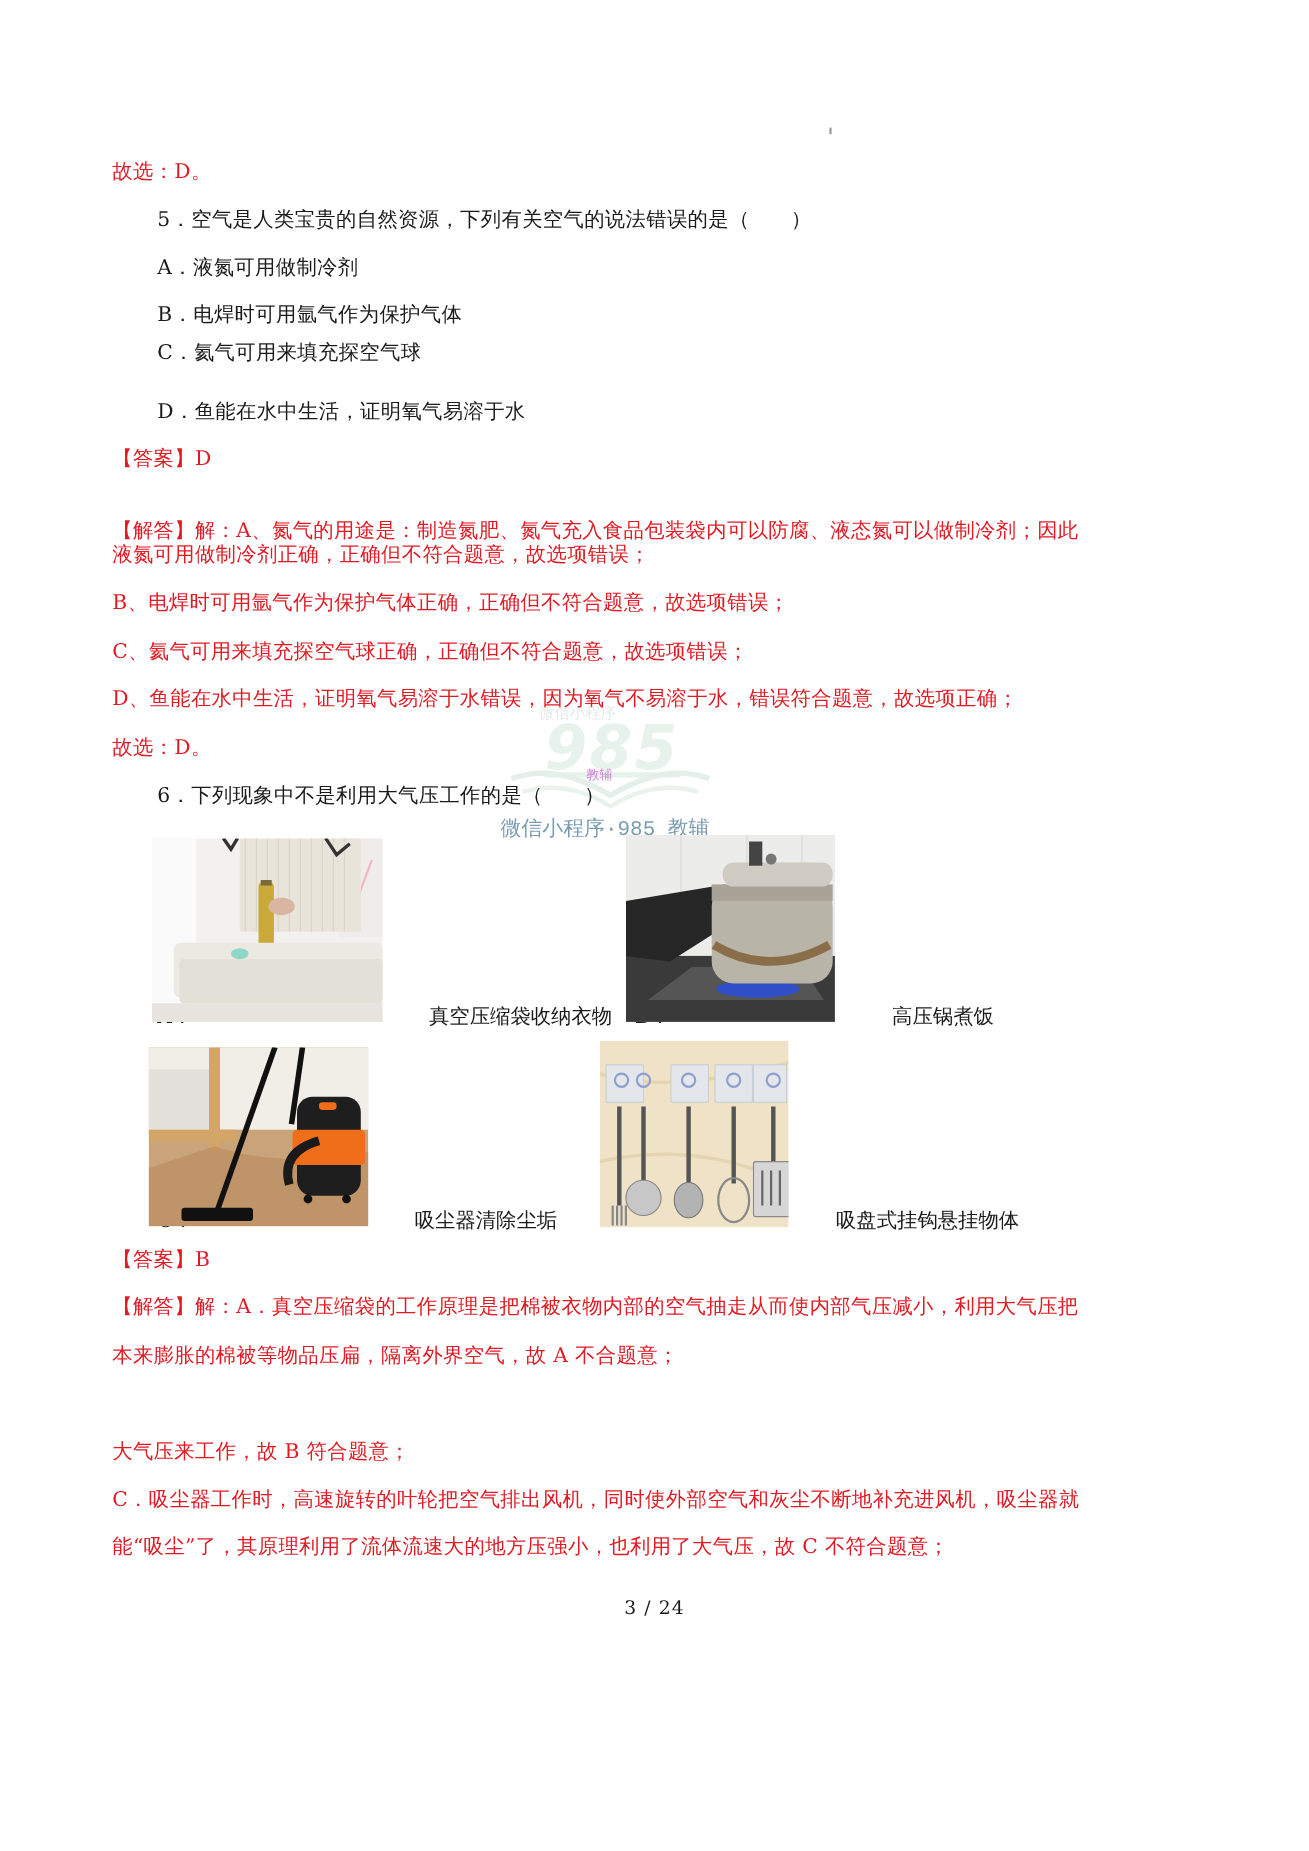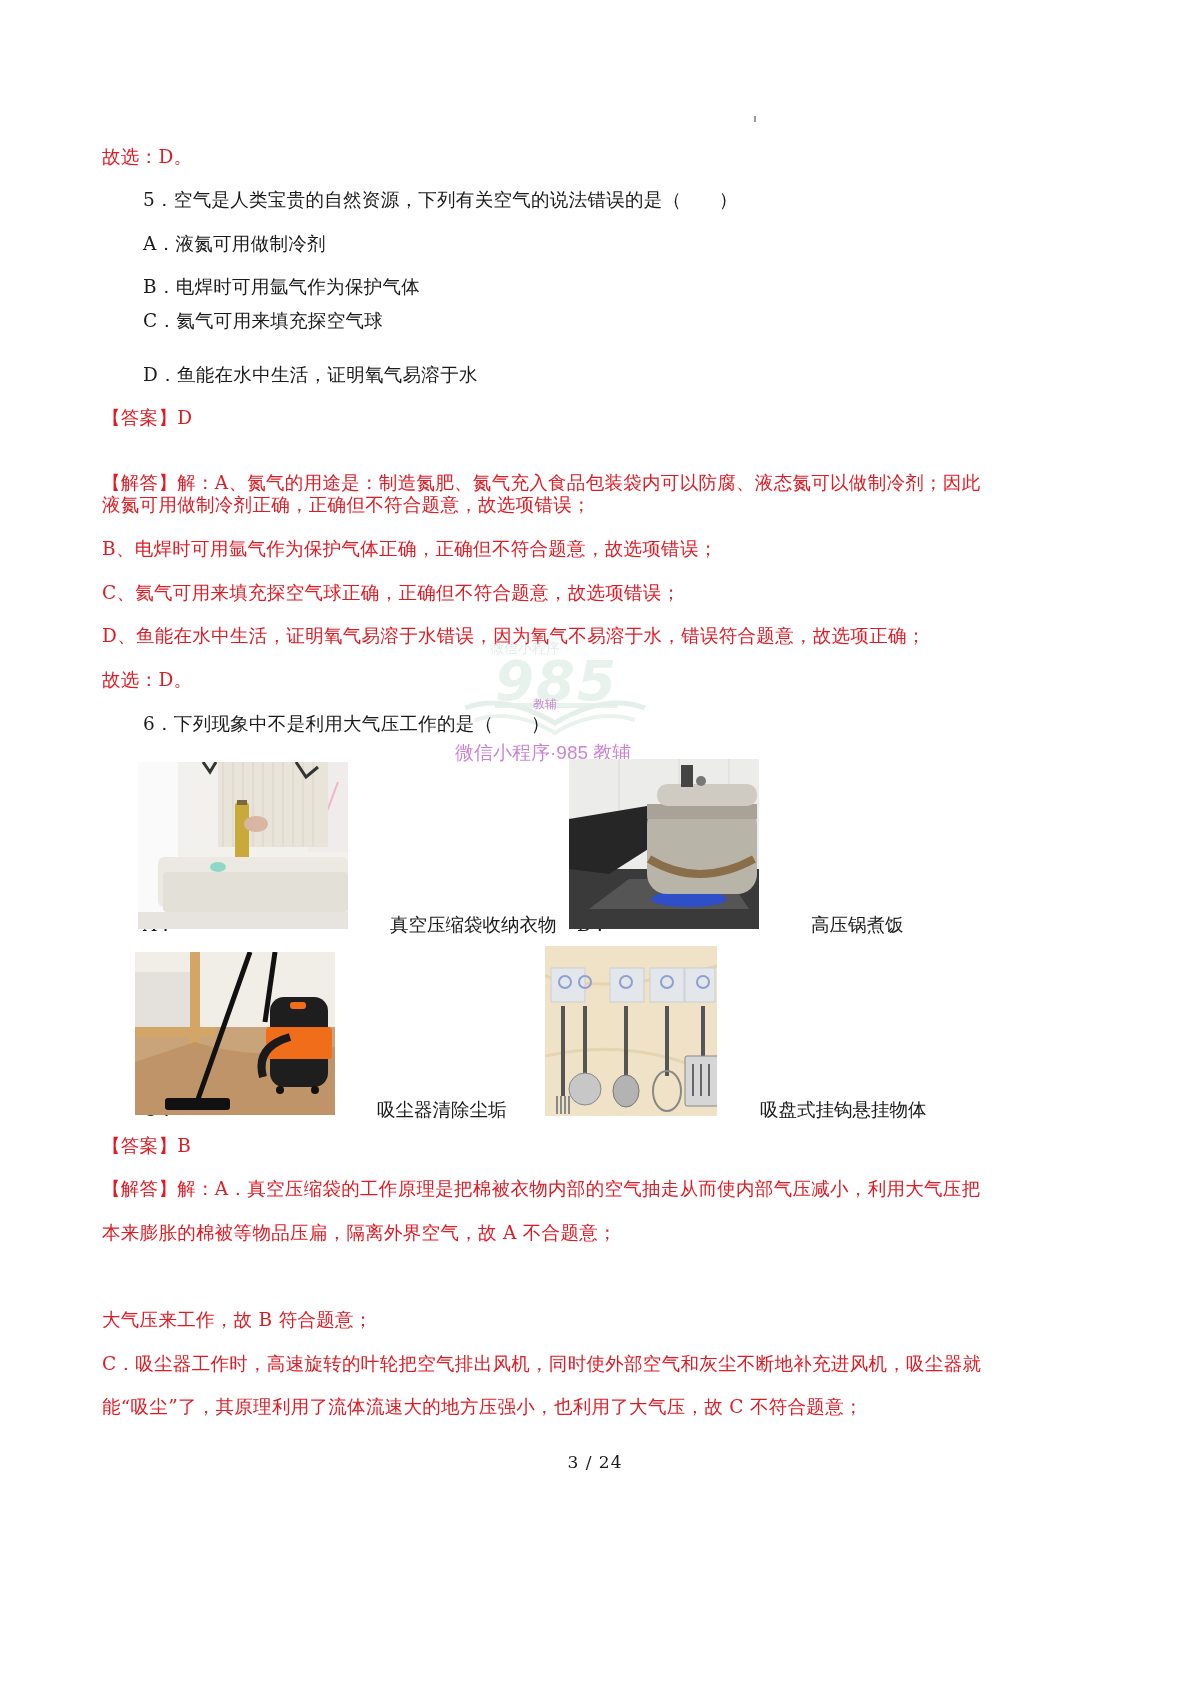--- a/index.html
+++ b/index.html
@@ -75,23 +75,23 @@
       color: #a21caf;
     }
     .watermark .wm-book {
       position: absolute;
       left: 0; top: 58px;
       width: 200px; height: 40px;
     }
     .watermark .wm-bottom {
       position: absolute;
       left: 0; top: 100px;
-      font-family: Liberation Sans, sans-serif;
+      font-family: Liberation Mono, monospace;
       font-size: 19px;
-      color: #a21caf;
+      color: #0c4a6e;
       white-space: nowrap;
     }
     
     .figure {
       position: absolute;
       overflow: hidden;
     }
     .opt-label {
       position: absolute;
       font-size: 18.5px;

